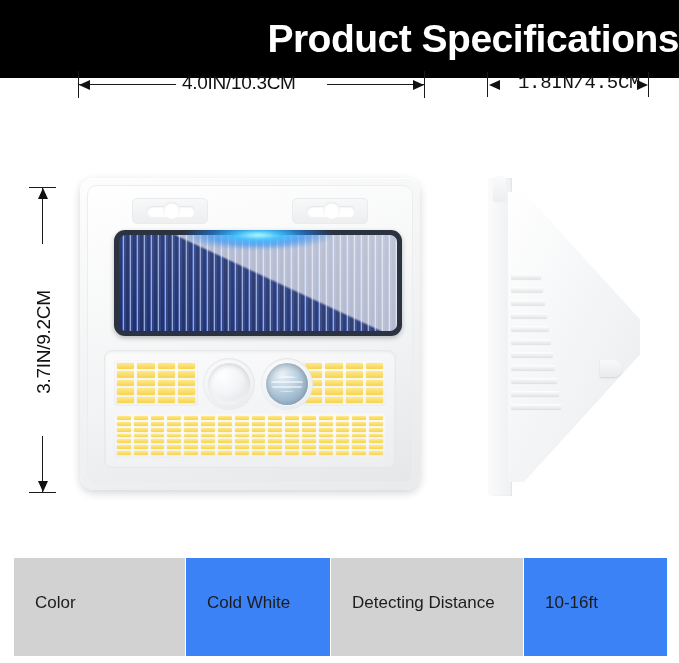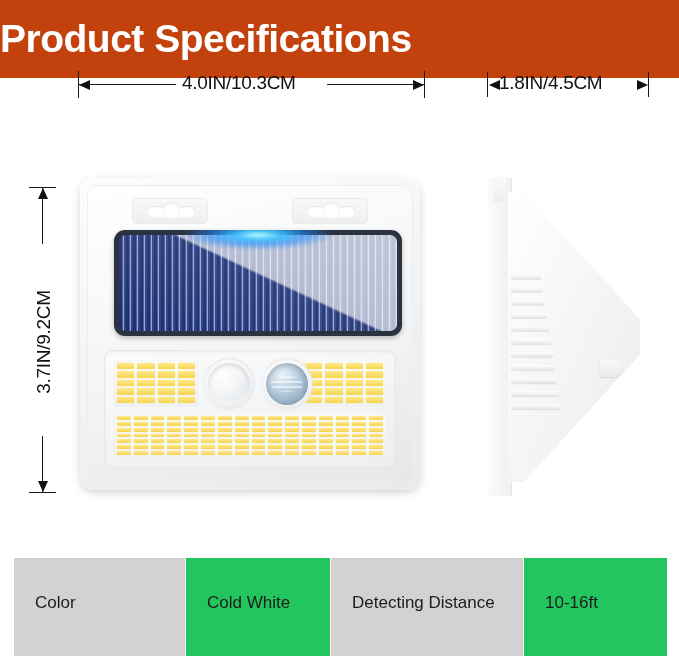--- a/index.html
+++ b/index.html
@@ -12,24 +12,24 @@
     overflow: hidden;
     position: relative;
   }
 
   
   .banner {
     position: absolute;
     left: 0; top: 0;
     width: 679px;
     height: 78px;
-    background: #c2410c;
+    background: #000000;
     display: flex;
     align-items: center;
-    justify-content: flex-start;
+    justify-content: flex-end;
   }
   .banner-title {
     color: #ffffff;
     font-size: 39px;
     font-weight: bold;
     letter-spacing: -0.5px;
     font-family: "Liberation Sans", sans-serif;
   }
 
   
@@ -298,21 +298,21 @@
   .spec-table td {
     height: 50px;
     font-size: 17px;
     color: #1c1c1c;
     padding: 0 0 8px 21px;
     border: 1px solid #ffffff;
     font-family: "Liberation Sans", sans-serif;
     vertical-align: middle;
   }
   .cell-label { background: #d2d2d2; }
-  .cell-value { background: #22c55e; }
+  .cell-value { background: #3b82f6; }
   .col-a { width: 172px; }
   .col-b { width: 145px; }
   .col-c { width: 193px; }
   .col-d { width: 144px; }
 </style>
 </head>
 <body>
 
 <div class="banner">
   <div class="banner-title">Product Specifications</div>
@@ -328,21 +328,21 @@
     <div class="arrow arr-left" style="left:79px;  top:2px;"></div>
     <div class="arrow arr-right" style="left:413px; top:2px;"></div>
     <div class="dim-text" style="left:182px; top:-6px;">4.0IN/10.3CM</div>
   </div>
 
   <div>
     <div class="dimline tick-v" style="left:487px; top:-6px; width:1px; height:25px;"></div>
     <div class="dimline tick-v" style="left:648px; top:-6px; width:1px; height:25px;"></div>
     <div class="arrow arr-left" style="left:489px; top:2px;"></div>
     <div class="arrow arr-right" style="left:637px; top:2px;"></div>
-    <div class="dim-text" style="left:499px; top:-6px;">1.8IN/4.5CM</div>
+    <div class="dim-text" style="left:518px; top:-6px;font-family:Liberation Mono, monospace;">1.8IN/4.5CM</div>
   </div>
 
   <div>
     <div class="dimline tick-h" style="left:29px; top:109px; width:27px; height:1px;"></div>
     <div class="dimline tick-h" style="left:29px; top:414px; width:27px; height:1px;"></div>
     <div class="dimline tick-v" style="left:42px; top:110px; width:1px; height:56px;"></div>
     <div class="dimline tick-v" style="left:42px; top:358px; width:1px; height:56px;"></div>
     <div class="arrow arr-up" style="left:38px; top:110px;"></div>
     <div class="arrow arr-down" style="left:38px; top:403px;"></div>
     <div class="dim-text vlabel" style="left:-19px; top:253px; width:125px; text-align:center;">3.7IN/9.2CM</div>

